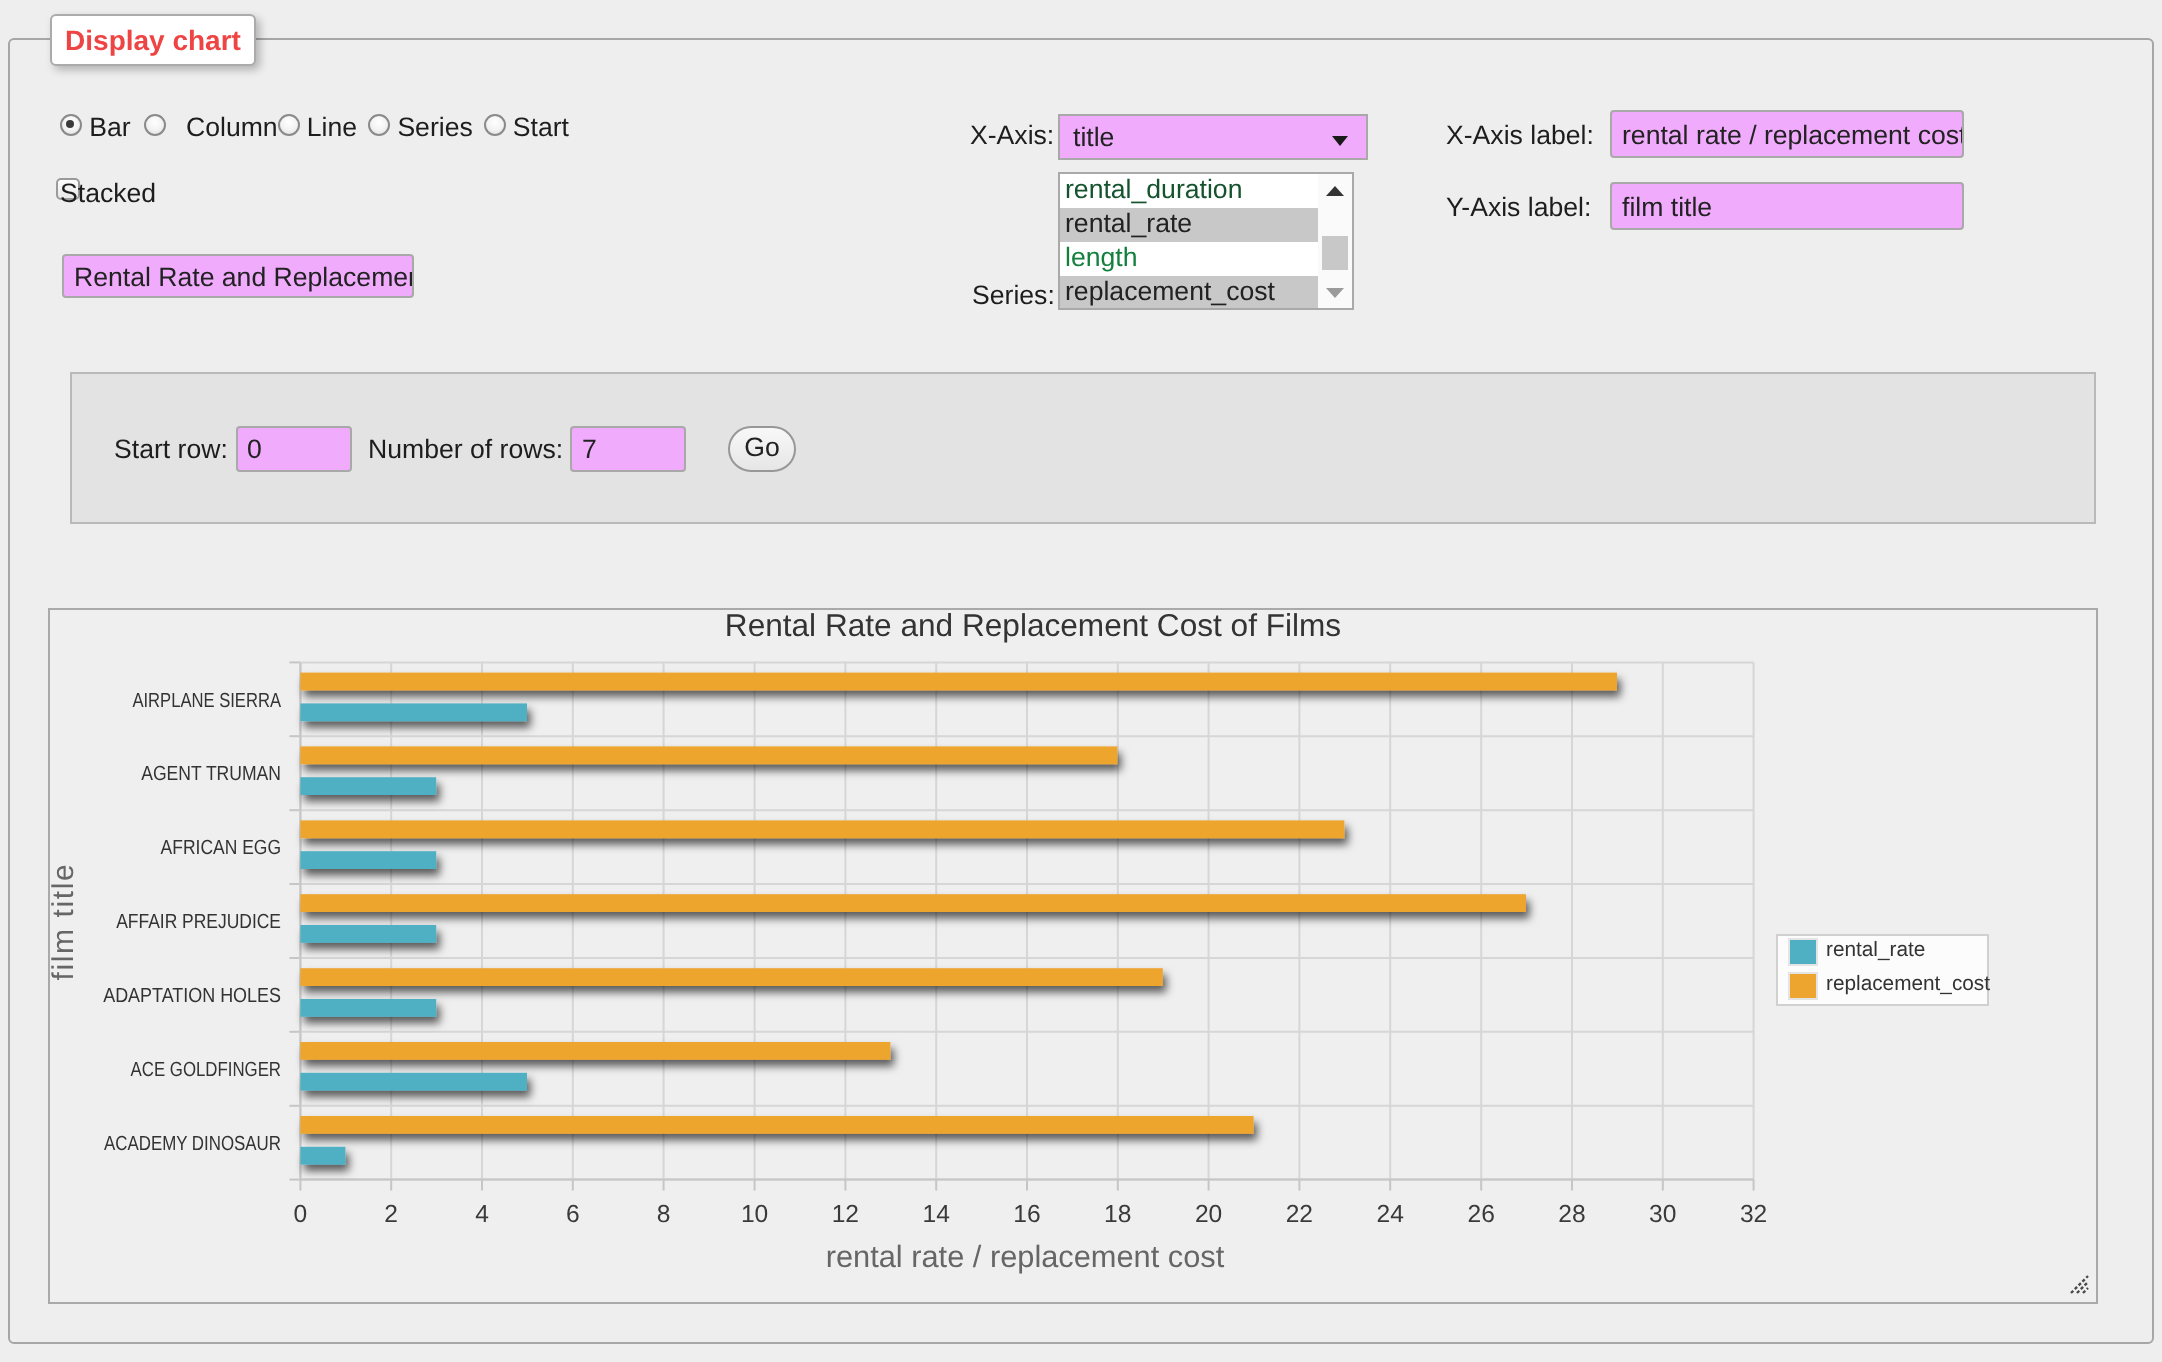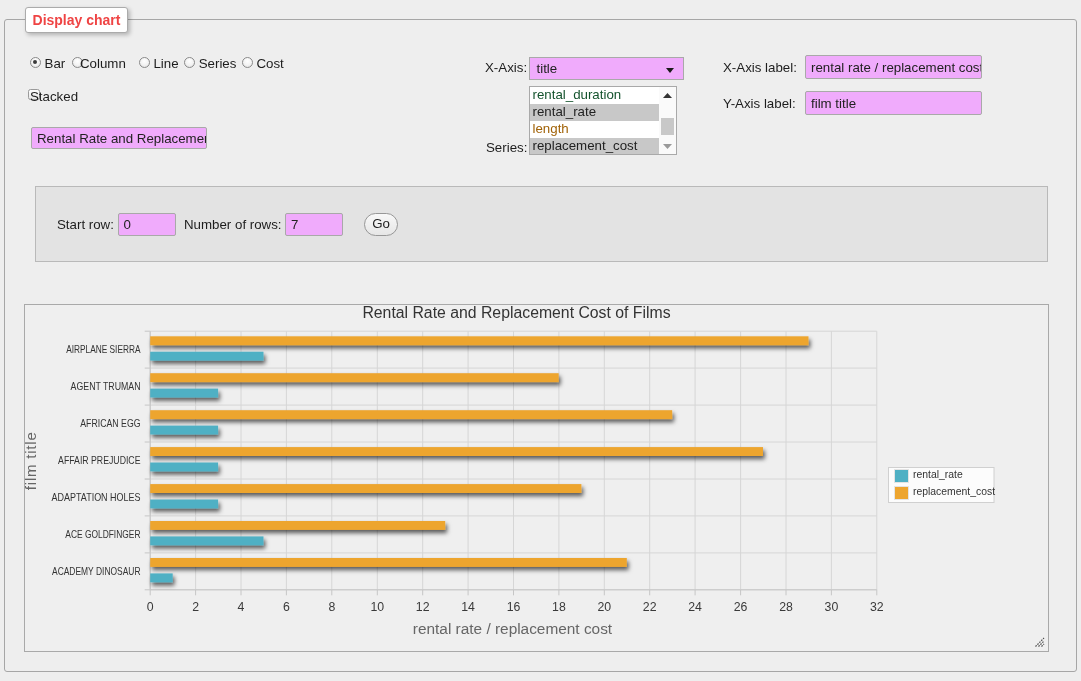--- a/index.html
+++ b/index.html
@@ -11,46 +11,46 @@
 .chk { position:absolute; width:11.5px; height:11.5px; border:1px solid #9a9a9a; border-radius:2.5px; background:linear-gradient(#fdfdfd,#e8e8e8); }
 </style></head>
 <body>
 
 <div class="abs" style="left:4px;top:19px;width:1073px;height:653px;border:1px solid #a6a6a6;border-radius:3px;"></div>
 <div class="abs" style="left:25px;top:7px;width:103px;height:26px;background:#fff;border:1px solid #ababab;border-radius:3px;box-shadow:2px 2px 4px rgba(0,0,0,0.25);font-size:14px;font-weight:bold;color:#ef4444;text-align:center;line-height:24px;">Display chart</div>
 
 <div class="radio sel" style="left:29.5px;top:56.5px;"></div>
 <div class="lbl" style="left:44.6px;top:56px;">Bar</div>
 <div class="radio" style="left:72.3px;top:56.5px;"></div>
-<div class="lbl" style="left:80px;top:56px;">Column</div>
+<div class="lbl" style="left:93px;top:56px;">Column</div>
 <div class="radio" style="left:138.8px;top:56.5px;"></div>
 <div class="lbl" style="left:153.4px;top:56px;">Line</div>
 <div class="radio" style="left:184.1px;top:56.5px;"></div>
 <div class="lbl" style="left:198.7px;top:56px;">Series</div>
 <div class="radio" style="left:241.9px;top:56.5px;"></div>
-<div class="lbl" style="left:256.4px;top:56px;">Cost</div>
+<div class="lbl" style="left:256.4px;top:56px;">Start</div>
 
 <div class="chk" style="left:28px;top:88.5px;"></div>
 <div class="lbl" style="left:30px;top:89px;">Stacked</div>
 
 <div class="inp" style="left:31px;top:126.5px;width:176px;height:22px;">Rental Rate and Replacement Cost of Films</div>
 
 <div class="lbl" style="left:485px;top:59.5px;">X-Axis:</div>
 <div class="inp" style="left:528.5px;top:57px;width:155px;height:23px;border-radius:0;padding-left:7px;">title
   <svg width="8" height="5" style="position:absolute;right:9px;top:9.5px;">
       <path d="M0 0 L8 0 L4 5 Z" fill="#1a1a1a"></path>
     </svg>
 </div>
 
 <div class="lbl" style="left:486px;top:139.5px;">Series:</div>
 <div class="abs" style="left:528.5px;top:86px;width:148.5px;height:69px;background:#fff;border:1px solid #a9a9a9;overflow:hidden;">
   <div style="position:absolute;left:0;top:0;width:130.5px;height:66.5px;overflow:hidden;">
     <div style="height:17px;font-size:13.3px;color:#14532d;padding-left:3px;line-height:16px;">rental_duration</div>
     <div style="height:17px;font-size:13.3px;color:#222;padding-left:3px;line-height:16px;background:#c8c8c8;">rental_rate</div>
-    <div style="height:17px;font-size:13.3px;color:#a16207;padding-left:3px;line-height:16px;">length</div>
+    <div style="height:17px;font-size:13.3px;color:#15803d;padding-left:3px;line-height:16px;">length</div>
     <div style="height:17px;font-size:13.3px;color:#222;padding-left:3px;line-height:16px;background:#c8c8c8;">replacement_cost</div>
   </div>
   <div style="position:absolute;right:0;top:0;width:17px;height:67px;background:#fafafa;">
     <svg width="9" height="5" style="position:absolute;left:4px;top:6px;">
         <path d="M4.5 0 L9 5 L0 5 Z" fill="#333333"></path>
       </svg>
     <div style="position:absolute;left:2px;top:31px;width:13px;height:17px;background:#c8c8c8;"></div>
     <svg width="9" height="5" style="position:absolute;left:4px;bottom:5px;">
         <path d="M0 0 L9 0 L4.5 5 Z" fill="#9a9a9a"></path>
       </svg>

